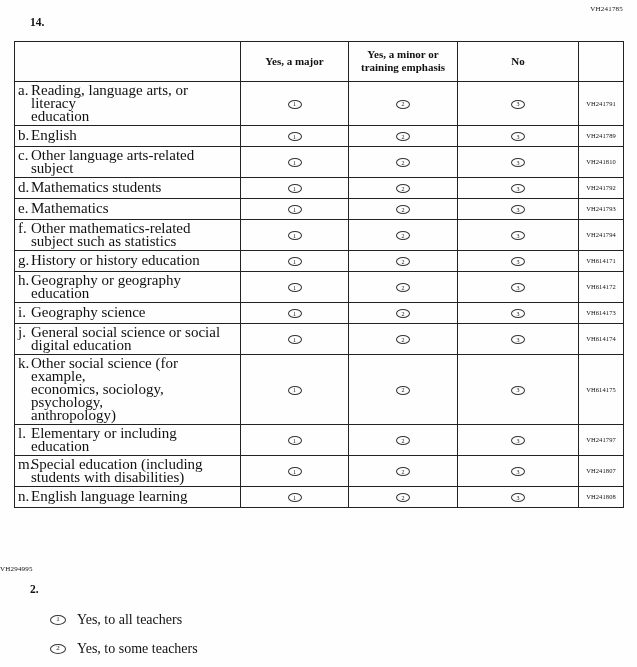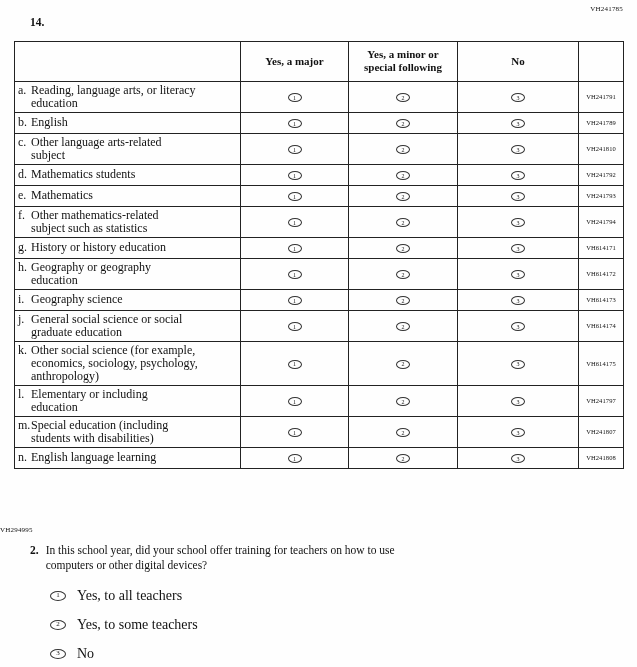--- a/index.html
+++ b/index.html
@@ -16,20 +16,21 @@
     position: absolute;
     top: 5px;
     right: 14px;
     font-size: 7px;
     letter-spacing: 0.2px;
   }
   .question {
     display: flex;
     gap: 7px;
     align-items: flex-start;
+    text-align: center;
   }
   .q14 { margin: 15px 40px 0 30px; }
   .qnum {
     font-weight: bold;
     font-size: 11.5px;
     line-height: 1.32;
   }
   .qtext {
     font-size: 11.5px;
     line-height: 1.32;
@@ -48,21 +49,21 @@
     font-weight: bold;
     font-size: 11px;
     text-align: center;
     vertical-align: middle;
     padding: 6px 2px;
     line-height: 1.2;
     white-space: pre-line;
   }
   .label-cell {
     padding: 2px 2px 2px 3px;
-    font-size: 12px;
+    font-size: 15px;
     line-height: 13px;
     vertical-align: middle;
     font-family: Liberation Serif, serif;
   }
   .letter {
     display: inline-block;
     width: 13px;
     vertical-align: top;
   }
   .row-label {
@@ -135,21 +136,21 @@
       <col style="width:108px">
       <col style="width:109px">
       <col style="width:121px">
       <col style="width:45px">
     </colgroup>
     <thead>
       <tr>
         <th></th>
         <th>Yes, a major</th>
         <th>Yes, a minor or
-special following</th>
+training emphasis</th>
         <th>No</th>
         <th></th>
       </tr>
     </thead>
     <tbody>
   <tr class="subject-row">
     <td class="label-cell">
       <span class="letter">a.</span><span class="row-label">Reading, language arts, or literacy
 education</span>
     </td>
@@ -346,21 +347,21 @@
       <span class="bubble">
               <span class="bubble-digit">3</span>
             </span>
     </td>
     <td class="code-cell">VH614173</td>
   </tr>
 
   <tr class="subject-row">
     <td class="label-cell">
       <span class="letter">j.</span><span class="row-label">General social science or social
-graduate education</span>
+digital education</span>
     </td>
     <td class="bubble-cell">
       <span class="bubble">
               <span class="bubble-digit">1</span>
             </span>
     </td>
     <td class="bubble-cell">
       <span class="bubble">
               <span class="bubble-digit">2</span>
             </span>
@@ -464,22 +465,20 @@
     </td>
     <td class="code-cell">VH241808</td>
   </tr>
 </tbody>
   </table>
 
   <div class="mid-code">VH294995</div>
 
   <div class="question q15">
     <span class="qnum">2.</span>
-    <div class="qtext">In this school year, did your school offer training for teachers on how to use
-computers or other digital devices?</div>
   </div>
 
   <div class="q15-options">
   <div class="q15-option">
     <span class="bubble opt-bubble">
           <span class="bubble-digit">1</span>
         </span>
     <span class="opt-label">Yes, to all teachers</span>
   </div>
 

